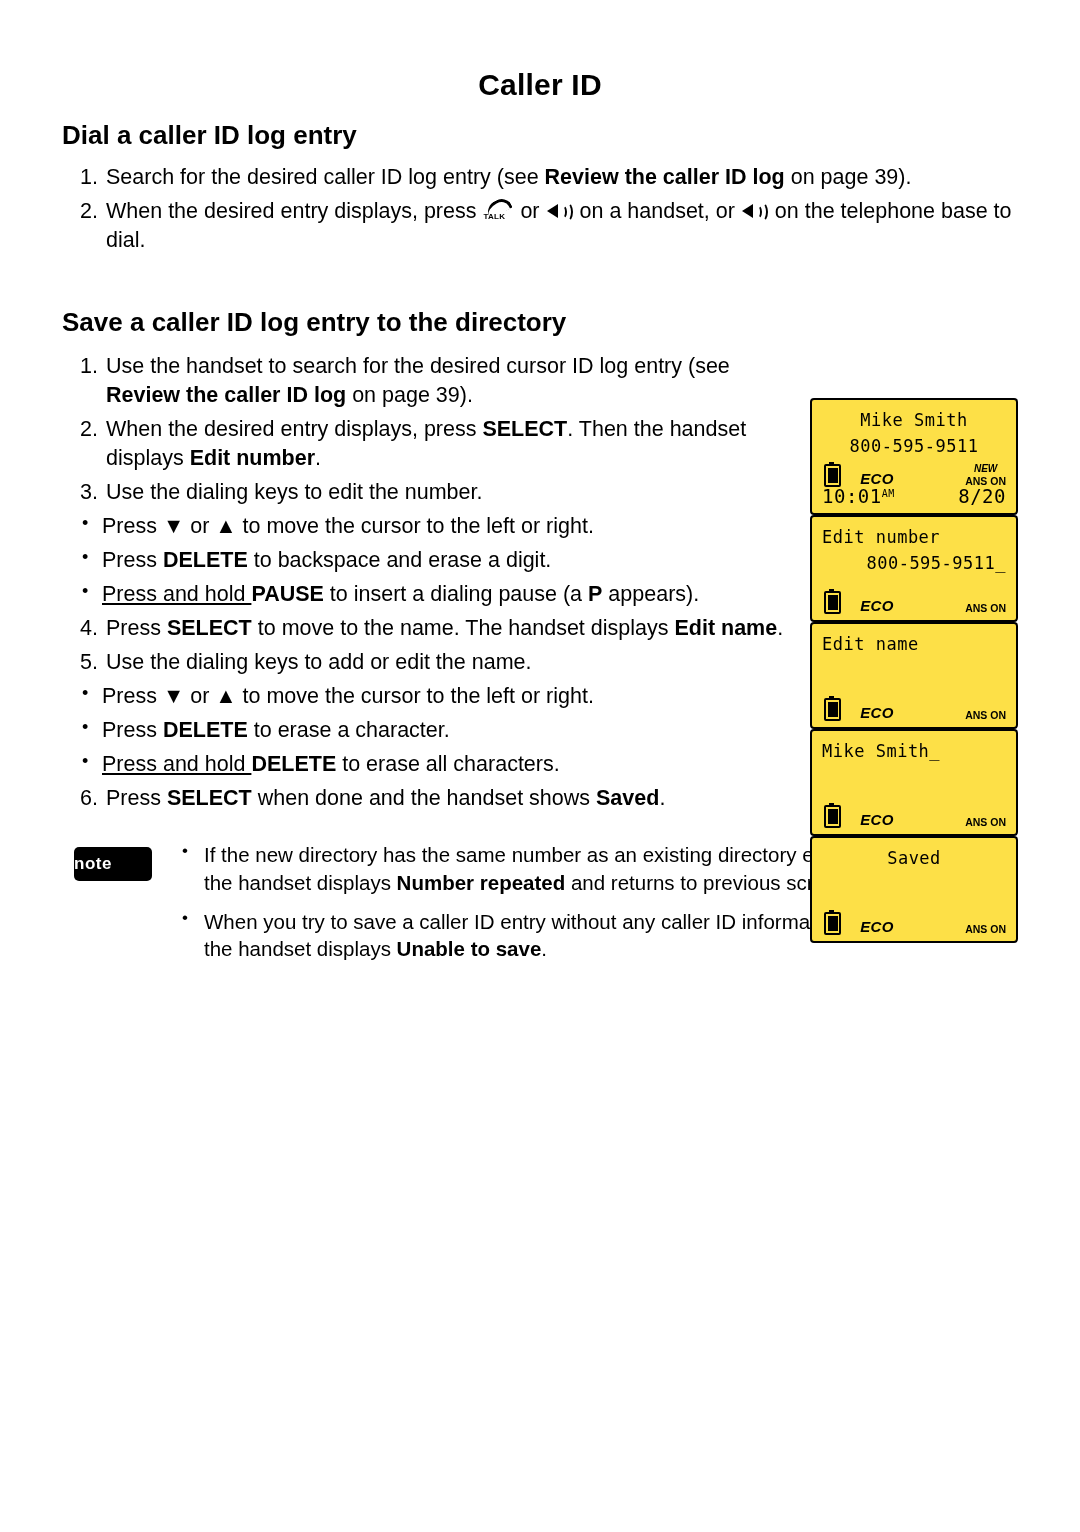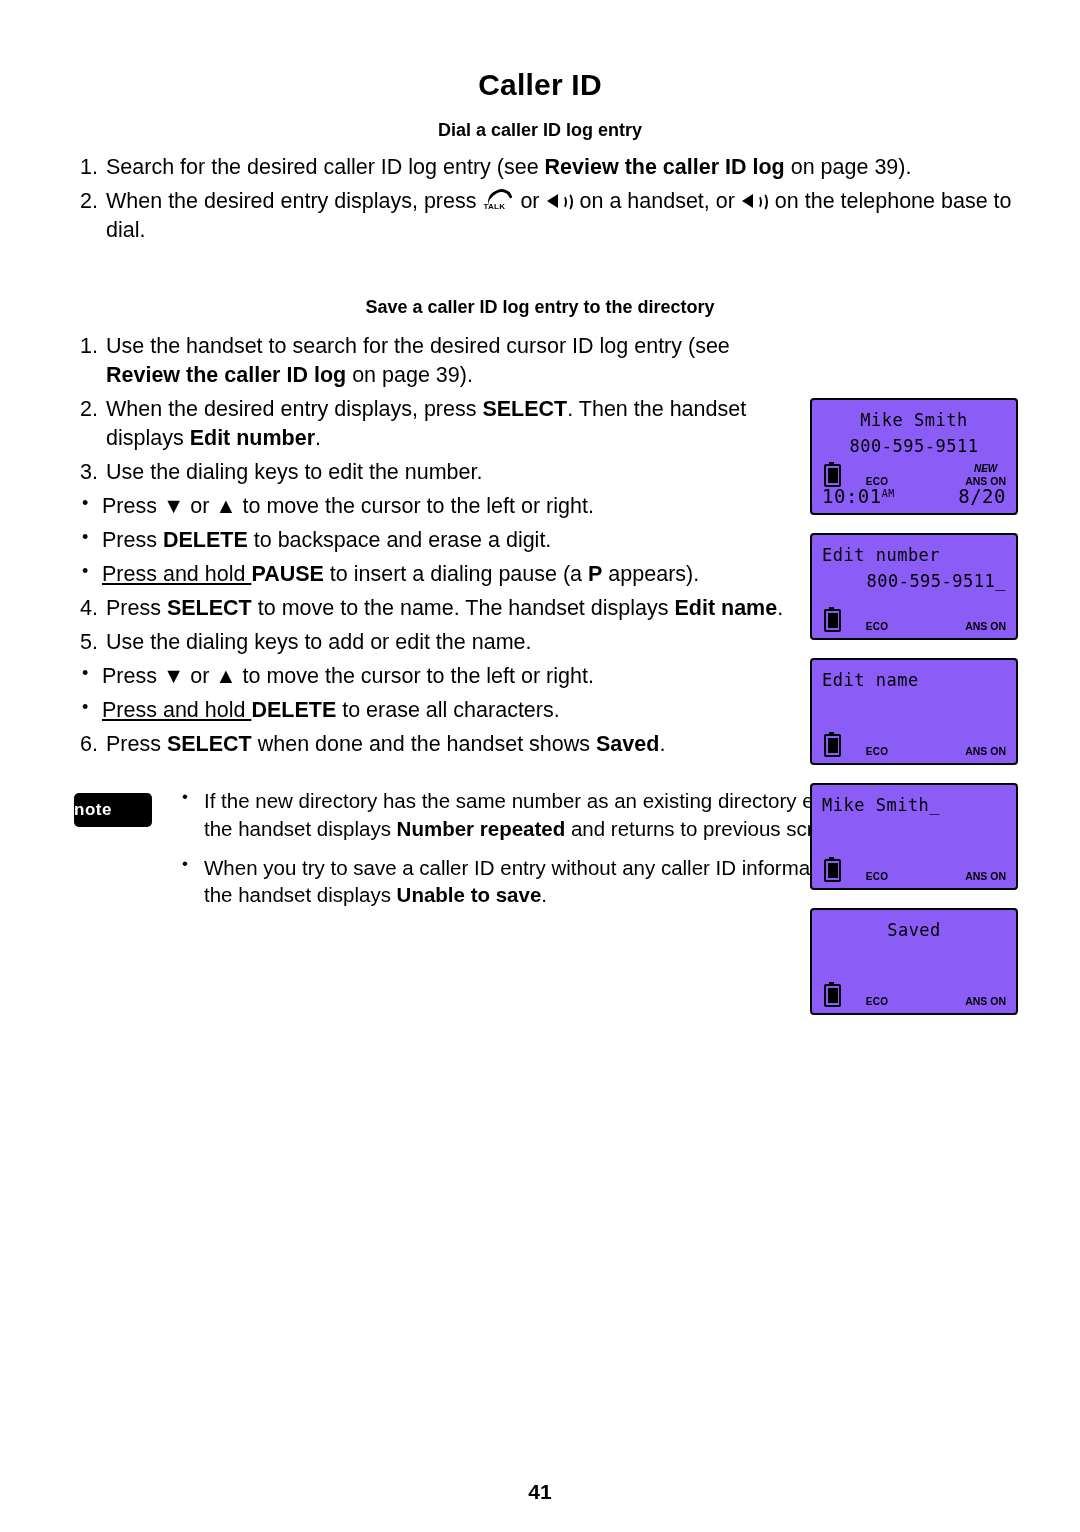--- a/index.html
+++ b/index.html
@@ -23,24 +23,23 @@
     padding: 48px 62px 0 62px;
   }
   h1.chapter {
     font-size: 30px;
     font-weight: bold;
     margin: 20px 0 18px 0;
     letter-spacing: 0.2px;
     text-align: center;
   }
   h2.section {
-    font-size: 18px;
+    font-size: 26px;
     font-weight: bold;
     margin: 18px 0 12px 0;
-    text-align: center;
   }
   h2.section.second {
     margin-top: 52px;
     margin-bottom: 14px;
   }
   ol.steps {
     list-style: none;
     margin: 0;
     padding: 0;
     font-size: 21.5px;
@@ -181,22 +180,22 @@
     position: absolute;
     right: 60px;
     top: 398px;
     width: 210px;
   }
   .lcd {
     box-sizing: border-box;
     width: 208px;
     border: 2px solid #000;
     border-radius: 4px;
-    background: #8b5cf6;
-    margin-bottom: 18px;
+    background: #fde047;
+    margin-bottom: 0;
     position: relative;
     font-family: "DejaVu Sans Mono", monospace;
     padding: 8px 10px 6px 10px;
   }
   .lcd .line {
     font-size: 17px;
     letter-spacing: 0.5px;
     line-height: 1.5;
     white-space: pre;
   }
@@ -230,24 +229,25 @@
     content: "";
     position: absolute;
     left: 1.5px;
     top: 2px;
     right: 1.5px;
     bottom: 2px;
     background: #000;
   }
   .eco {
     font-family: "Liberation Sans", sans-serif;
-    font-size: 10px;
+    font-size: 15px;
     font-weight: bold;
     letter-spacing: 0.4px;
     margin-left: -52px;
+    font-style: italic;
   }
   .rightstat {
     font-family: "Liberation Sans", sans-serif;
     font-size: 10.5px;
     font-weight: bold;
     text-align: center;
     line-height: 1.15;
   }
   .rightstat .new {
     font-style: italic;
@@ -332,20 +332,23 @@
     </li>
     <li>
       <span class="num">5.</span>
       <span>Use the dialing keys to add or edit the name.</span>
     </li>
   </ol>
 
   <ul class="bullets">
     <li>
       <span>Press </span><span>▼</span><span> or </span><span>▲</span><span> to move the cursor to the left or right.</span>
+    </li>
+    <li>
+      <span>Press </span><b>DELETE</b><span> to erase a character.</span>
     </li>
     <li>
       <span class="underline">Press and hold </span><b>DELETE</b><span> to erase all characters.</span>
     </li>
   </ul>
 
   <ol class="steps" style="width:740px; margin-top:4px;">
     <li>
       <span class="num">6.</span>
       <span>Press </span><b>SELECT</b><span> when done and the handset shows </span><b>Saved</b><span>.</span>
@@ -418,14 +421,13 @@
       <div class="line">&nbsp;</div>
       <div class="statusbar" style="margin-top:16px;">
         <div class="batt"></div>
         <div class="eco">ECO</div>
         <div class="rightstat">ANS ON</div>
       </div>
     </div>
 
   </div>
 
-  <div class="pagenum">41</div>
 </div>
 
 </body></html>

